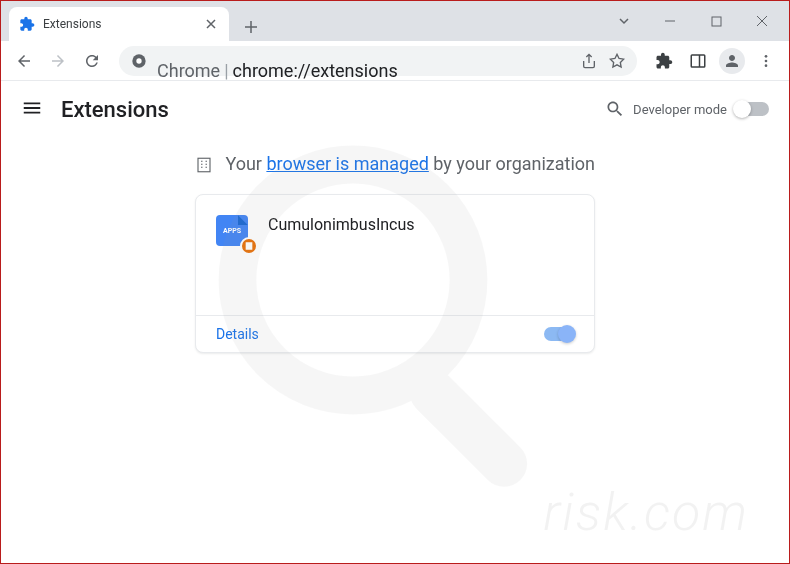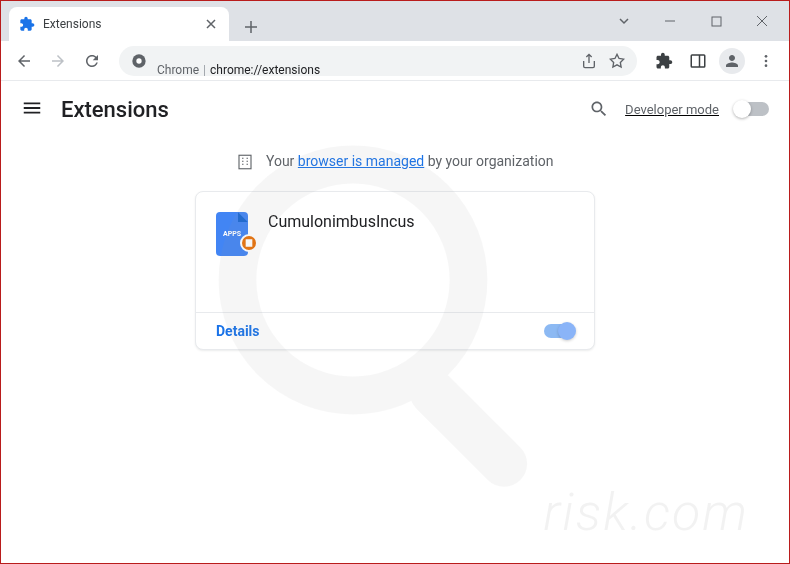--- a/index.html
+++ b/index.html
@@ -13,47 +13,47 @@
 .tab-close { width: 16px; height: 16px; display: flex; align-items: center; justify-content: center; color: #5f6368; font-size: 14px; cursor: pointer; }
 .new-tab { width: 28px; height: 28px; display: flex; align-items: center; justify-content: center; color: #5f6368; font-size: 18px; margin-left: 8px; margin-top: 8px; cursor: pointer; }
 .window-controls { display: flex; align-items: center; height: 40px; padding-right: 4px; }
 .wc-btn { width: 46px; height: 30px; display: flex; align-items: center; justify-content: center; color: #5f6368; }
 .wc-chevron { font-size: 12px; }
 .toolbar { height: 40px; background: #fff; display: flex; align-items: center; padding: 0 8px; gap: 4px; border-bottom: 1px solid #e8eaed; }
 .nav-btn { width: 30px; height: 30px; display: flex; align-items: center; justify-content: center; color: #5f6368; border-radius: 50%; }
 .nav-btn.disabled { color: #bdc1c6; }
 .omnibox { flex: 1; height: 30px; background: #f1f3f4; border-radius: 15px; display: flex; align-items: center; padding: 0 12px; margin: 0 8px; }
 .omnibox-icon { width: 16px; height: 16px; margin-right: 10px; display: flex; align-items: center; justify-content: center; }
-.omnibox-text { font-size: 12px; color: #202124; display: flex; align-items: flex-end; margin-top: 19px; }
+.omnibox-text { font-size: 18px; color: #202124; display: flex; align-items: flex-end; margin-top: 19px; }
 .omnibox-prefix { color: #5f6368; }
 .omnibox-sep { color: #9aa0a6; margin: 0 4px; }
 .omnibox-actions { display: flex; gap: 12px; margin-left: auto; }
 .tb-icon { width: 30px; height: 30px; display: flex; align-items: center; justify-content: center; color: #5f6368; }
 .avatar { width: 26px; height: 26px; border-radius: 50%; background: #e8eaed; display: flex; align-items: center; justify-content: center; color: #5f6368; }
 .content { height: calc(100% - 80px); background: #fff; position: relative; }
 .ext-header { height: 56px; display: flex; align-items: center; padding: 0 20px; }
 .menu-icon { width: 24px; height: 24px; margin-right: 16px; color: #5f6368; cursor: pointer; }
 .ext-title { font-size: 22px; font-weight: 500; color: #202124; }
-.header-right { margin-left: auto; display: flex; align-items: center; gap: 16px; text-decoration: underline; }
+.header-right { margin-left: auto; display: flex; align-items: center; gap: 8px; }
 .search-icon { color: #5f6368; }
 .dev-mode { font-size: 13px; color: #5f6368; }
 .toggle-off { width: 34px; height: 14px; background: #bdc1c6; border-radius: 7px; position: relative; }
 .toggle-off::after { content: ''; position: absolute; width: 18px; height: 18px; background: #fff; border-radius: 50%; top: -2px; left: -2px; box-shadow: 0 1px 3px rgba(0,0,0,0.3); }
-.managed-notice { text-align: center; padding: 16px 0 20px; font-size: 14px; color: #5f6368; }
+.managed-notice { text-align: center; padding: 16px 0 20px; font-size: 18px; color: #5f6368; }
 .managed-link { color: #1a73e8; text-decoration: underline; }
 .building-icon { display: inline-block; vertical-align: middle; margin-right: 8px; }
 .ext-card { width: 400px; margin: 0 auto; background: #fff; border: 1px solid #e8eaed; border-radius: 8px; box-shadow: 0 1px 2px rgba(60,64,67,0.1); }
 .card-body { padding: 20px; min-height: 120px; display: flex; gap: 16px; }
 .ext-icon { width: 36px; height: 36px; position: relative; }
-.apps-icon { width: 32px; height: 44px; background: #4285f4; border-radius: 4px; position: relative; display: flex; align-items: center; justify-content: center; color: #fff; font-size: 7px; font-weight: bold; }
+.apps-icon { width: 32px; height: 31px; background: #4285f4; border-radius: 4px; position: relative; display: flex; align-items: center; justify-content: center; color: #fff; font-size: 7px; font-weight: bold; }
 .apps-icon::before { content: ''; position: absolute; top: 0; right: 0; width: 10px; height: 10px; background: #1967d2; clip-path: polygon(0 0, 100% 100%, 0 100%); }
 .badge-icon { position: absolute; bottom: -4px; right: -6px; width: 18px; height: 18px; background: #e8710a; border-radius: 50%; border: 2px solid #fff; display: flex; align-items: center; justify-content: center; }
 .ext-name { font-size: 16px; color: #202124; }
 .card-footer { border-top: 1px solid #e8eaed; padding: 10px 20px; display: flex; align-items: center; justify-content: space-between; }
-.details-btn { color: #1a73e8; font-size: 14px; font-weight: 700; background: none; border: none; cursor: pointer; }
+.details-btn { color: #1a73e8; font-size: 14px; font-weight: 400; background: none; border: none; cursor: pointer; }
 .toggle-on { width: 30px; height: 14px; background: rgba(26,115,232,0.5); border-radius: 7px; position: relative; }
 .toggle-on::after { content: ''; position: absolute; width: 18px; height: 18px; background: #8ab4f8; border-radius: 50%; top: -2px; right: -2px; box-shadow: 0 1px 3px rgba(0,0,0,0.2); }
 .watermark { position: absolute; top: 50%; left: 50%; transform: translate(-50%, -50%); pointer-events: none; z-index: 1; opacity: 0.08; }
 .watermark svg { width: 560px; height: 420px; }
 .wm-text { position: absolute; bottom: 20px; right: 40px; font-size: 52px; font-weight: 300; color: #999; opacity: 0.12; letter-spacing: 2px; pointer-events: none; font-style: italic; }
 svg { display: block; }
 </style>
 </head>
 <body>
 

